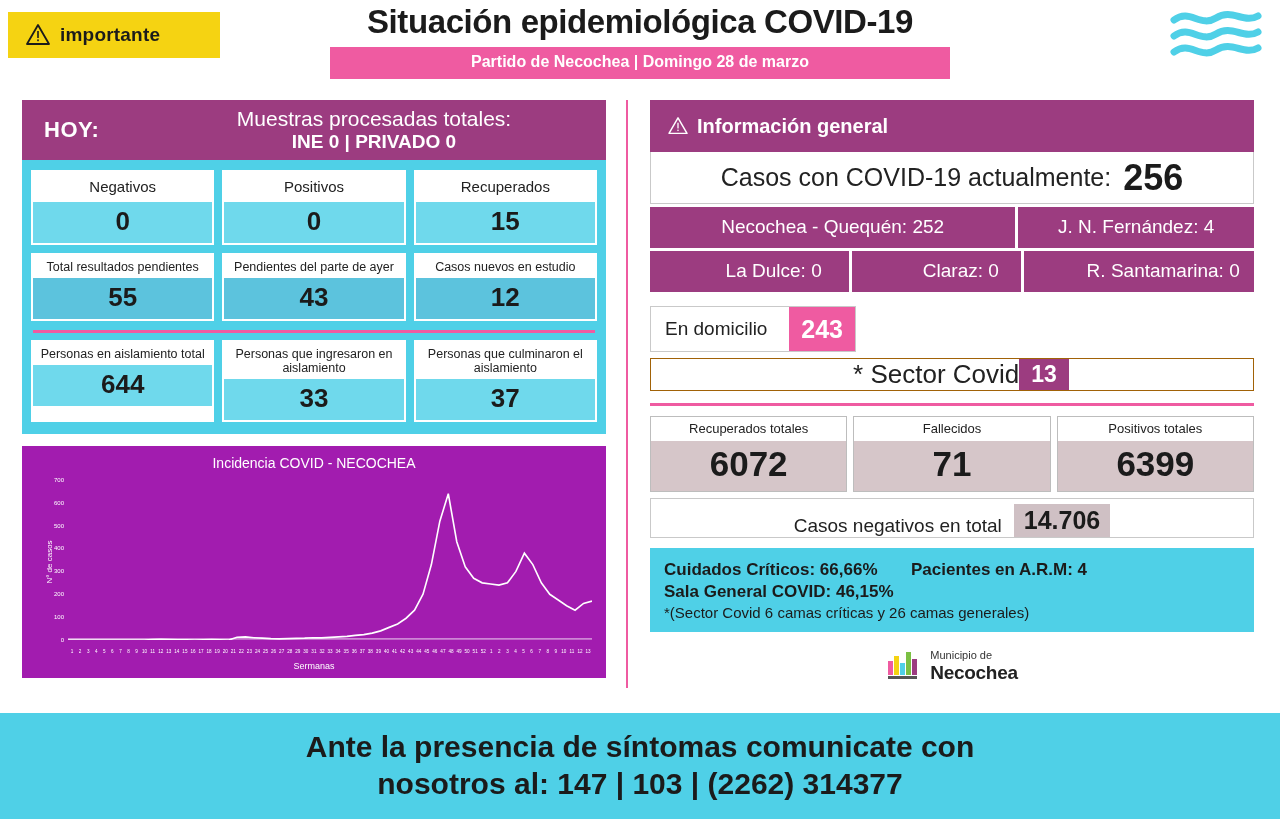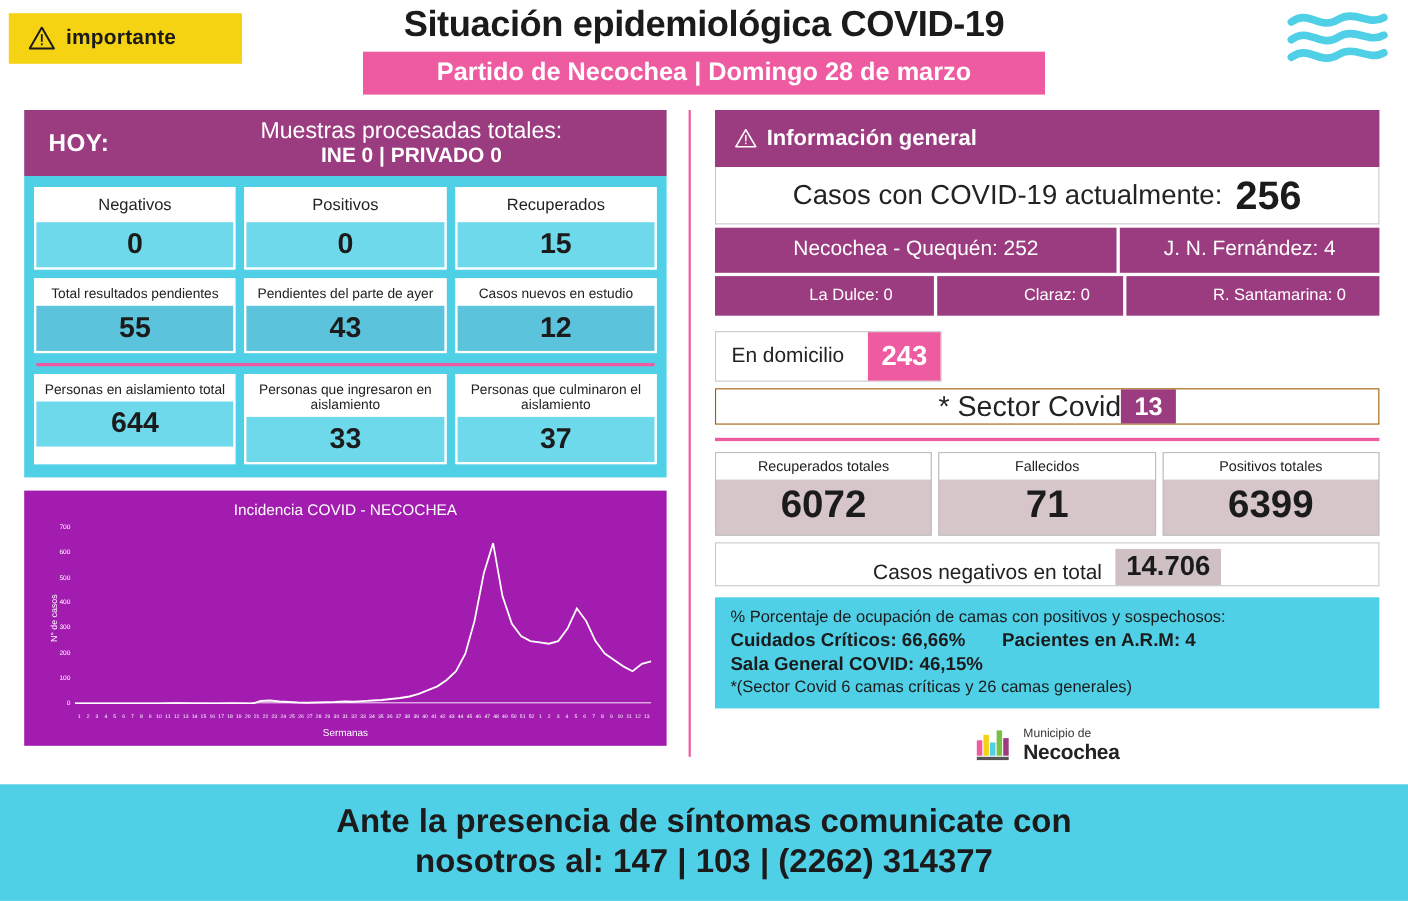--- a/index.html
+++ b/index.html
@@ -26,21 +26,21 @@
   .important-badge .lbl {
     font-size:19px; font-weight:bold; color:#1b1b1b; letter-spacing:.2px;
   }
   .title-wrap { position:absolute; left:0; right:0; top:4px; text-align:center; }
   .main-title {
     font-size:33px; font-weight:bold; color:#1b1b1b; letter-spacing:-0.4px;
     line-height:1.12;
   }
   .subtitle-bar {
     margin:6px auto 0; width:620px; background:#ef5ba1; color:#fff;
-    font-size:23px; font-weight:bold; padding:7px 0 9px; line-height:1;
+    font-size:16px; font-weight:bold; padding:7px 0 9px; line-height:1;
   }
   .waves { position:absolute; right:18px; top:10px; width:92px; height:48px; }
 
   
   .body { position:relative; height: 608px; }
   .left { position:absolute; left:22px; top:4px; width:584px; }
   .divider { position:absolute; left:626px; top:4px; width:2px; height:588px; background:#ef5ba1; }
   .right { position:absolute; left:650px; top:4px; width:604px; }
 
   
@@ -95,21 +95,21 @@
     height:52px;
   }
   .casos-row .t { font-size:25px; color:#222; }
   .casos-row .n { font-size:36px; font-weight:bold; color:#1b1b1b; }
   .loc-row { display:flex; gap:3px; margin-top:3px; }
   .loc {
     background:#9c3c80; color:#fff; text-align:center; font-size:19px;
     padding:9px 0 10px; flex:1;
   }
   .loc-row2 { display:flex; gap:3px; margin-top:3px; }
-  .loc-row2 .loc { font-size:15px;padding-left:48px; }
+  .loc-row2 .loc { font-size:19px;padding-left:48px; }
 
   .dom-row { display:flex; gap:6px; margin-top:14px; align-items:stretch;flex-direction:column; }
   .dom-card {
     background:#fff; border:1px solid #c9c9c9; display:flex; align-items:center;
     justify-content:space-between; padding:0 0 0 14px; height:46px; width:206px;
   }
   .dom-card .lbl { font-size:19px; color:#222; padding-right:12px; }
   .dom-card .num {
     background:#ef5ba1; color:#fff; font-size:25px; font-weight:bold;
     padding:6px 12px; line-height:1; align-self:stretch; display:flex; align-items:center;
@@ -399,21 +399,20 @@
           <div class="val">6399</div>
         </div>
       </div>
 
       <div class="neg-row">
         <span class="t">Casos negativos en total</span>
         <span class="n">14.706</span>
       </div>
 
       <div class="occ-box">
-        <div class="l1">% Porcentaje de ocupación de camas con positivos y sospechosos:</div>
         <div class="l2">
           <span>Cuidados Críticos: 66,66%</span>
           <span class="sp"></span>
           <span>Pacientes en A.R.M: 4</span>
         </div>
         <div class="l3">Sala General COVID: 46,15%</div>
         <div class="l4">*(Sector Covid 6 camas críticas y  26 camas generales)</div>
       </div>
 
       <div class="muni">

